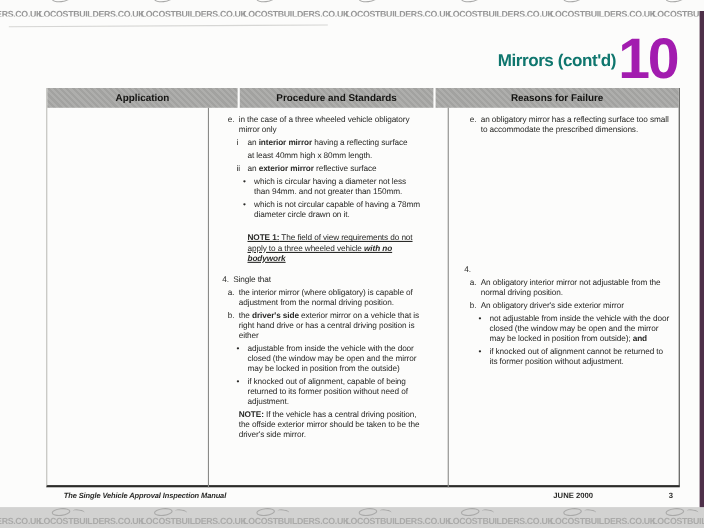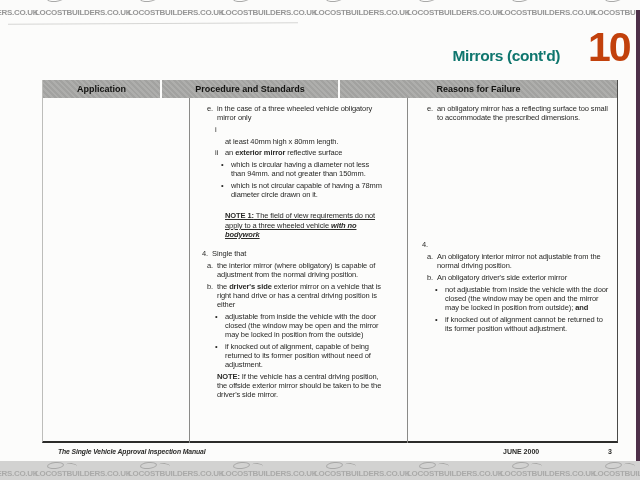--- a/index.html
+++ b/index.html
@@ -37,37 +37,37 @@
     background:#d6d6d4; transform:rotate(-0.3deg); }
   .edge-strip { position:absolute; left:636px; top:10px; width:4px; height:452px;
     background:#4e3049; }
 
   
   .chapter-title {
     position:absolute; top:47px; right:80px; font-size:15.5px; font-weight:bold;
     letter-spacing:-0.4px; color:#0f766e;
   }
   .chapter-number {
-    position:absolute; top:24px; left:588px; font-size:41px; font-weight:bold;
-    letter-spacing:-2px; color:#c2410c;
+    position:absolute; top:24px; left:562px; font-size:52px; font-weight:bold;
+    letter-spacing:-2px; color:#a21caf;
   }
 
   
   .doc-table {
     position:absolute; left:42px; top:80px; width:576px; height:363px;
     border-left:1px solid #bdbdba; border-right:1px solid #4a4a48;
     border-bottom:2px solid #2c2c2a;
   }
   .thead { display:flex; height:18px; }
   .th {
     background:repeating-linear-gradient(45deg,#a2a2a0 0 2px,#aeaeac 2px 4px);
     font-size:9px; font-weight:bold; color:#131311; text-align:center;
     padding-top:4px; height:18px;
   }
-  .th-app { width:117px; margin-right:2px; }
+  .th-app { width:173px; margin-right:2px; }
   .th-proc { width:176px; margin-right:2px; }
   .th-reas { flex:1; }
   .tbody { display:flex; height:345px; }
   .col { height:100%; }
   .col-app { width:147px; border-right:1px solid #8a8a88; }
   .col-proc { width:218px; border-right:1px solid #8a8a88; padding:6px 24px 0 12px; }
   .col-reas { flex:1; padding:6px 6px 0 14px; }
 
   
   .item { display:flex; font-size:7.5px; line-height:9.2px; color:#2a2a28;
@@ -141,20 +141,21 @@
     </div>
     <div class="tbody">
       <div class="col col-app"></div>
       <div class="col col-proc" id="col-proc">
           <div class="item ind-1">
             <span class="lbl">e.</span>
             <span class="txt"><span class="">in the case of a three wheeled vehicle obligatory mirror only</span></span>
           </div>
           <div class="item ind-2">
             <span class="lbl">i</span>
+            <span class="txt"><span class="">an </span><span class="seg-b">interior mirror</span><span class=""> having a reflecting surface</span></span>
           </div>
           <div class="item ind-2">
             <span class="lbl"></span>
             <span class="txt"><span class="">at least 40mm high x 80mm length.</span></span>
           </div>
           <div class="item ind-2">
             <span class="lbl">ii</span>
             <span class="txt"><span class="">an </span><span class="seg-b">exterior mirror</span><span class=""> reflective surface</span></span>
           </div>
           <div class="item ind-3">

